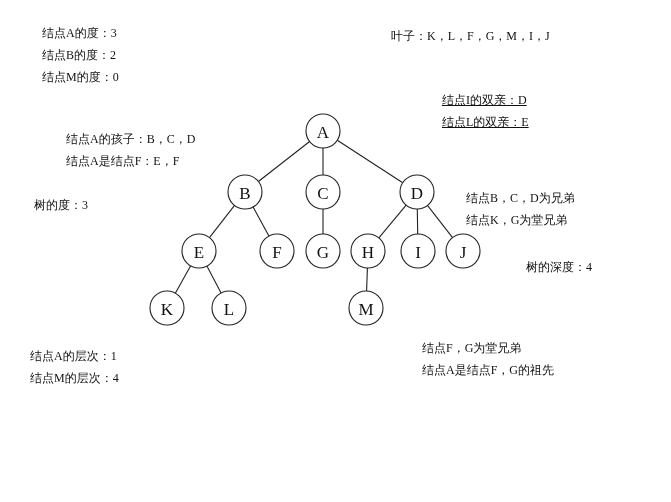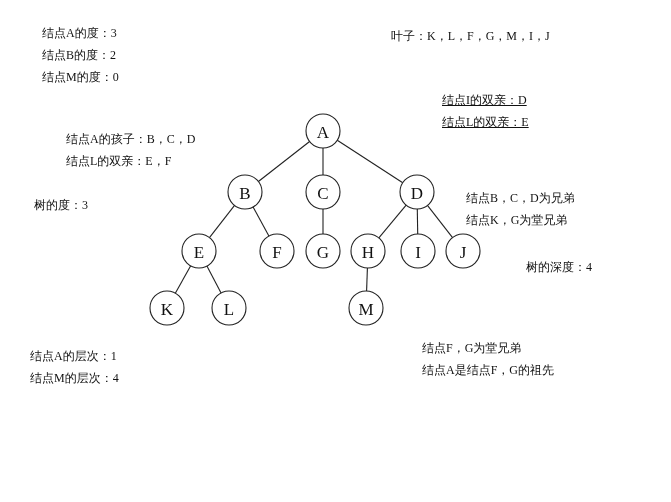--- a/index.html
+++ b/index.html
@@ -27,21 +27,21 @@
   <div>叶子：K，L，F，G，M，I，J</div>
 </div>
 
 <div class="note" style="left:442px; top:89px;text-decoration:underline;">
   <div>结点I的双亲：D</div>
   <div>结点L的双亲：E</div>
 </div>
 
 <div class="note" style="left:34px; top:128px;margin-left:32px;">
   <div>结点A的孩子：B，C，D</div>
-  <div>结点L的双亲：E，F</div>
+  <div>结点A是结点F：E，F</div>
 </div>
 
 <div class="note" style="left:34px; top:194px;">
   <div>树的度：3</div>
 </div>
 
 <div class="note" style="left:466px; top:168px;margin-top:19px;">
   <div>结点B，C，D为兄弟</div>
   <div>结点K，G为堂兄弟</div>
 </div>

